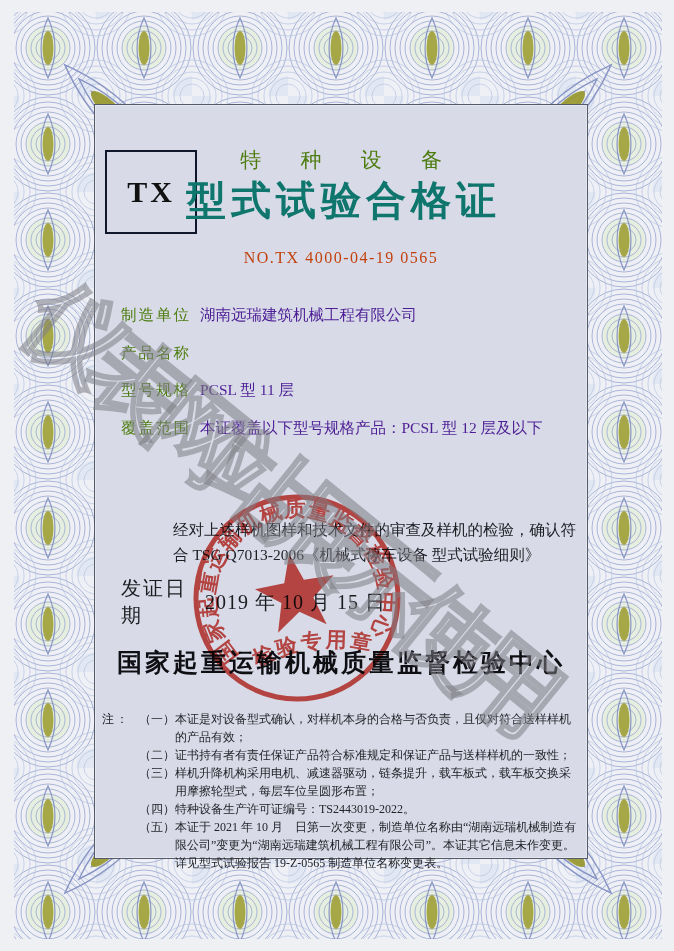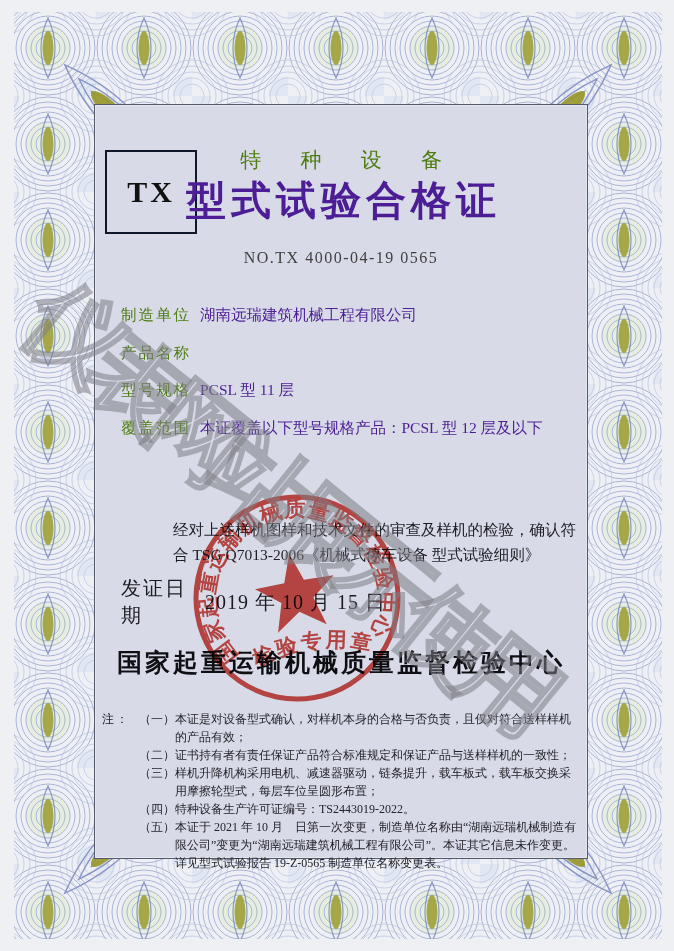--- a/index.html
+++ b/index.html
@@ -18,22 +18,22 @@
     box-shadow:0 0 0 1px rgba(255,255,255,.35) inset;
     z-index:10;
   }
   .tx-box{
     position:absolute;left:10px;top:45px;width:88px;height:80px;
     border:2px solid #0f172a;display:flex;align-items:center;justify-content:center;
     font-size:30px;font-weight:bold;letter-spacing:3px;color:#111;
   }
   .title-area{position:absolute;left:0;top:40px;width:100%;text-align:center;}
   .title-small{font-size:21px;line-height:30px;letter-spacing:17px;text-indent:17px;color:#4d7c0f;}
-  .title-main{font-size:40px;line-height:52px;font-weight:bold;letter-spacing:5px;text-indent:5px;color:#4c1d95;}
-  .cert-no{font-size:16px;line-height:22px;margin-top:20px;letter-spacing:1.5px;color:#404040;}
+  .title-main{font-size:40px;line-height:52px;font-weight:bold;letter-spacing:5px;text-indent:5px;color:#0f766e;}
+  .cert-no{font-size:16px;line-height:22px;margin-top:20px;letter-spacing:1.5px;color:#c2410c;}
   .fields{position:absolute;left:26px;top:192px;right:14px;}
   .field-row{display:flex;height:37.5px;align-items:center;font-size:15.5px;}
   .field-label{width:79px;letter-spacing:2px;flex:none;color:#4d7c0f;}
   .field-value{flex:1;color:#4c1d95;white-space:nowrap;overflow:visible;}
   .confirm{
     position:absolute;left:78px;top:412px;width:408px;
     font-size:15.5px;line-height:25px;color:#1d1d24;
   }
   .issue-row{position:absolute;left:26px;top:482px;height:30px;display:flex;align-items:center;font-size:20px;}
   .issue-label{width:82px;letter-spacing:2px;flex:none;}

